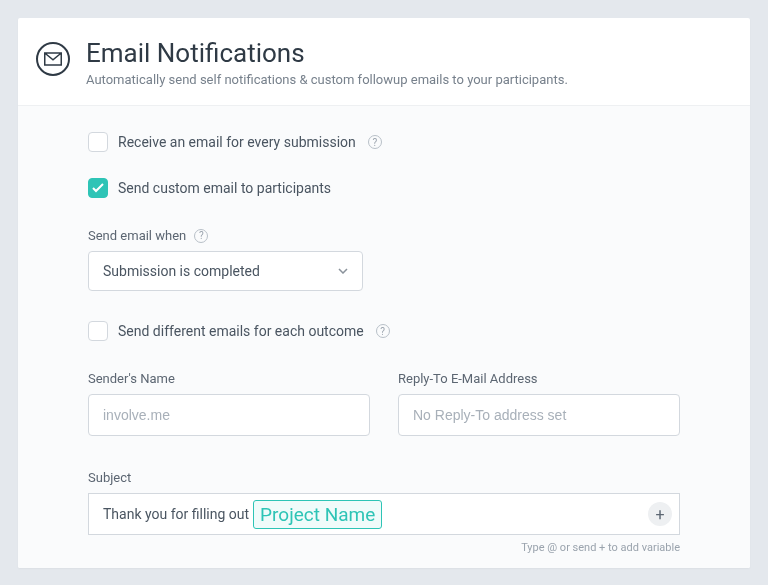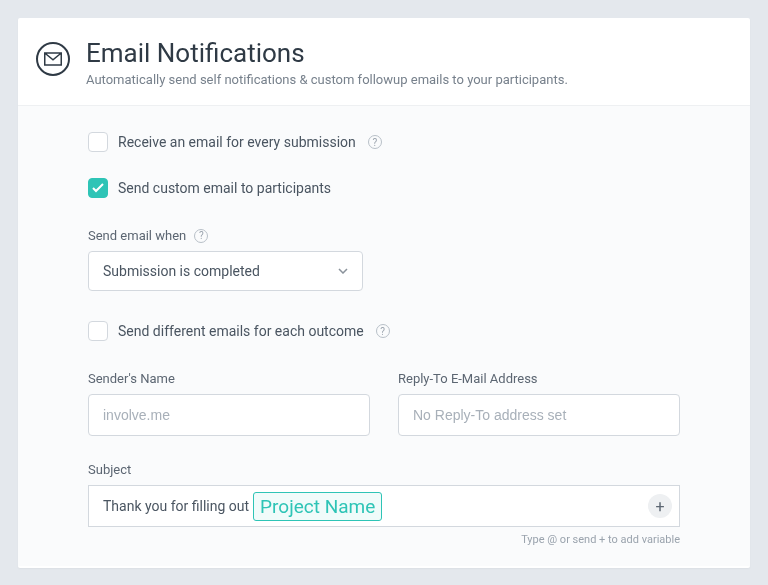--- a/index.html
+++ b/index.html
@@ -110,21 +110,21 @@
     justify-content: space-between;
     cursor: pointer;
   }
   .chevron {
     width: 10px; height: 10px;
     display: flex; align-items: center; justify-content: center;
   }
   .two-col {
     display: flex;
     gap: 28px;
-    margin-bottom: 26px;
+    margin-bottom: 34px;
   }
   .col { flex: 1; }
   .input {
     width: 100%;
     height: 42px;
     border: 1px solid #d3d8de;
     border-radius: 4px;
     background: #fff;
     padding: 0 14px;
     font-size: 14px;

